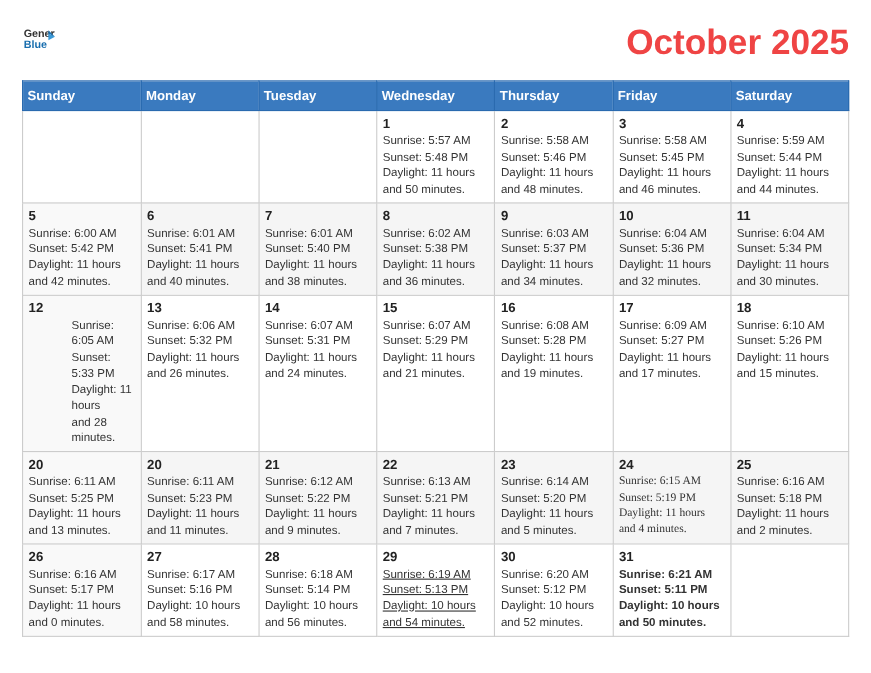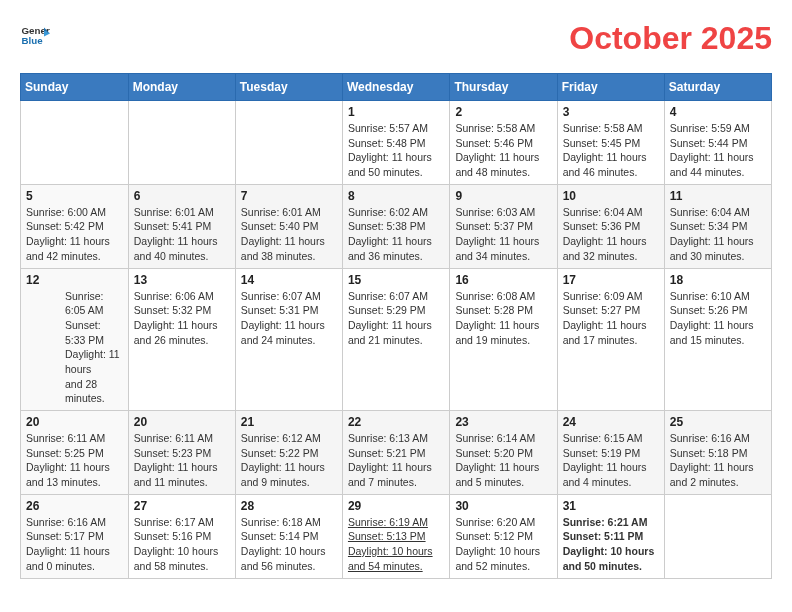--- a/index.html
+++ b/index.html
@@ -274,21 +274,21 @@
         </td>
         <td>
           <div class="day-number">23</div>
           <div class="day-detail" style="white-space: pre-line;">Sunrise: 6:14 AM
 Sunset: 5:20 PM
 Daylight: 11 hours
 and 5 minutes.</div>
         </td>
         <td>
           <div class="day-number">24</div>
-          <div class="day-detail" style="white-space: pre-line;">Sunrise: 6:15 AM
+          <div class="day-detail" style="white-space: pre-line; font-family: Liberation Serif, serif;">Sunrise: 6:15 AM
 Sunset: 5:19 PM
 Daylight: 11 hours
 and 4 minutes.</div>
         </td>
         <td>
           <div class="day-number">25</div>
           <div class="day-detail" style="white-space: pre-line;">Sunrise: 6:16 AM
 Sunset: 5:18 PM
 Daylight: 11 hours
 and 2 minutes.</div>

